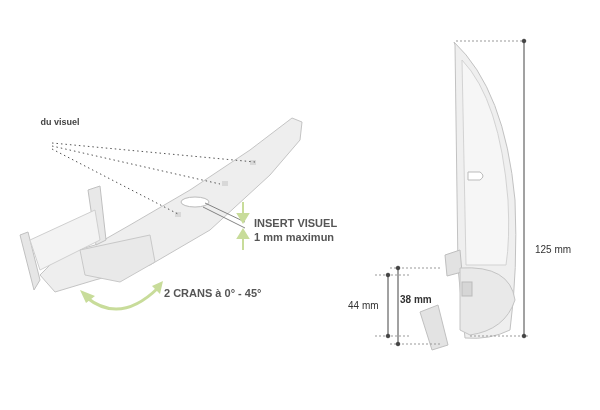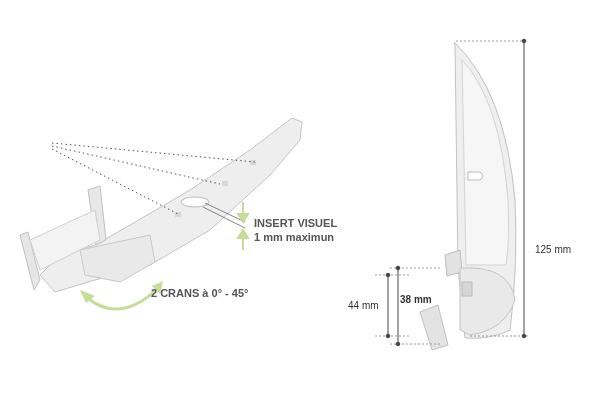--- a/index.html
+++ b/index.html
@@ -1,21 +1,21 @@
 <!DOCTYPE html>
 <html><head>
 <meta charset="utf-8">
 <style>
   html, body { margin:0; padding:0; background:#ffffff; }
   body { width:600px; height:410px; position:relative; overflow:hidden;
          font-family:"Liberation Sans", sans-serif; color:#555; }
   .lbl { position:absolute; white-space:nowrap; }
   .ergot { left:10px; top:116px; font-size:9px; color:#444; text-align:center; line-height:12px; width:100px; font-weight:bold; }
   .insert { left:254px; top:216px; font-size:11px; color:#555; font-weight:bold; line-height:14px; }
-  .crans { left:151px; top:287px; font-size:11px; color:#555; font-weight:bold; }
+  .crans { left:164px; top:287px; font-size:11px; color:#555; font-weight:bold; }
   .dim { font-size:10px; color:#333; }
   svg { position:absolute; left:0; top:0; }
 </style>
 </head>
 <body>
 
 <svg width="600" height="410" viewBox="0 0 600 410">
 
   <g>
     <path d="M40 275 L55 292 L95 280 L150 265 L210 230 L270 175 L300 140 L302 122 L292 118 L250 150 L190 190 L130 225 L95 245 L60 255 Z" fill="#eeeeee" stroke="#c4c4c4" stroke-width="1"></path>
@@ -79,20 +79,21 @@
     <line x1="388" y1="275" x2="388" y2="336"></line>
     <circle cx="388" cy="275" r="1.8" fill="#444"></circle>
     <circle cx="388" cy="336" r="1.8" fill="#444"></circle>
     <line x1="398" y1="268" x2="398" y2="344"></line>
     <circle cx="398" cy="268" r="1.8" fill="#444"></circle>
     <circle cx="398" cy="344" r="1.8" fill="#444"></circle>
   </g>
 </svg>
 
 <div class="lbl ergot">
+  <div>du visuel</div>
 </div>
 <div class="lbl insert">
   <div>INSERT VISUEL</div>
   <div>1 mm maximun</div>
 </div>
 <div class="lbl crans">2 CRANS à 0° - 45°</div>
 
 <div class="lbl dim" style="left:535px; top:196px;margin-top:48px;">125 mm</div>
 <div class="lbl dim" style="left:400px; top:294px;font-weight:bold;">38 mm</div>
 <div class="lbl dim" style="left:348px; top:300px;">44 mm</div>

